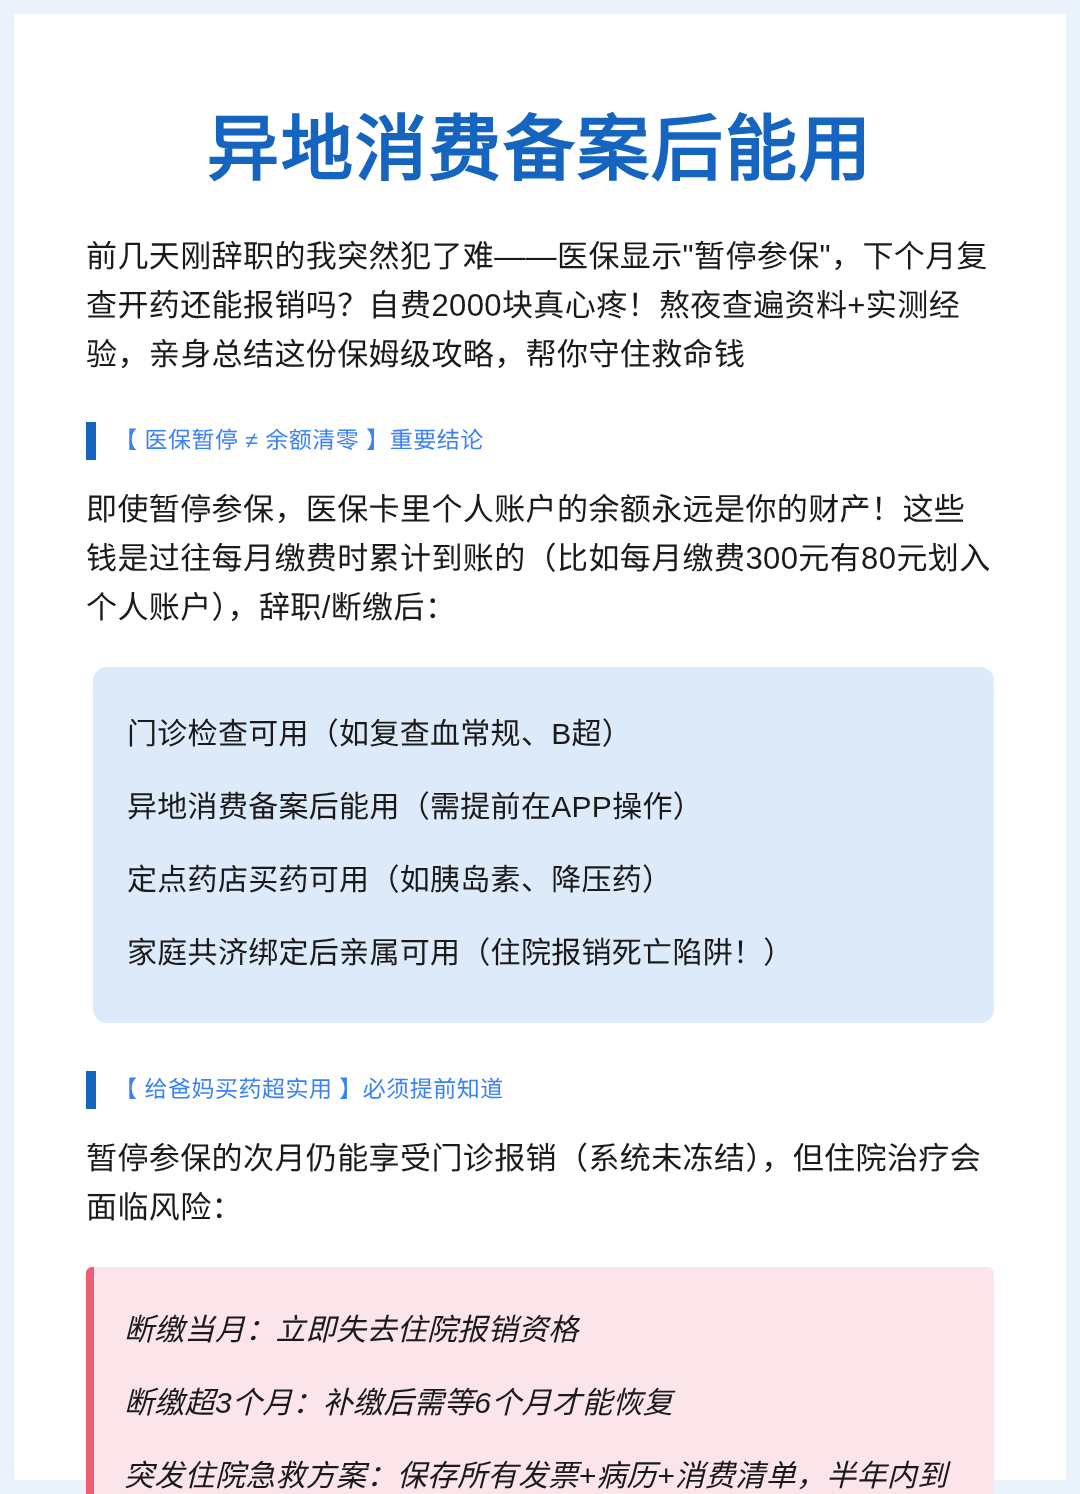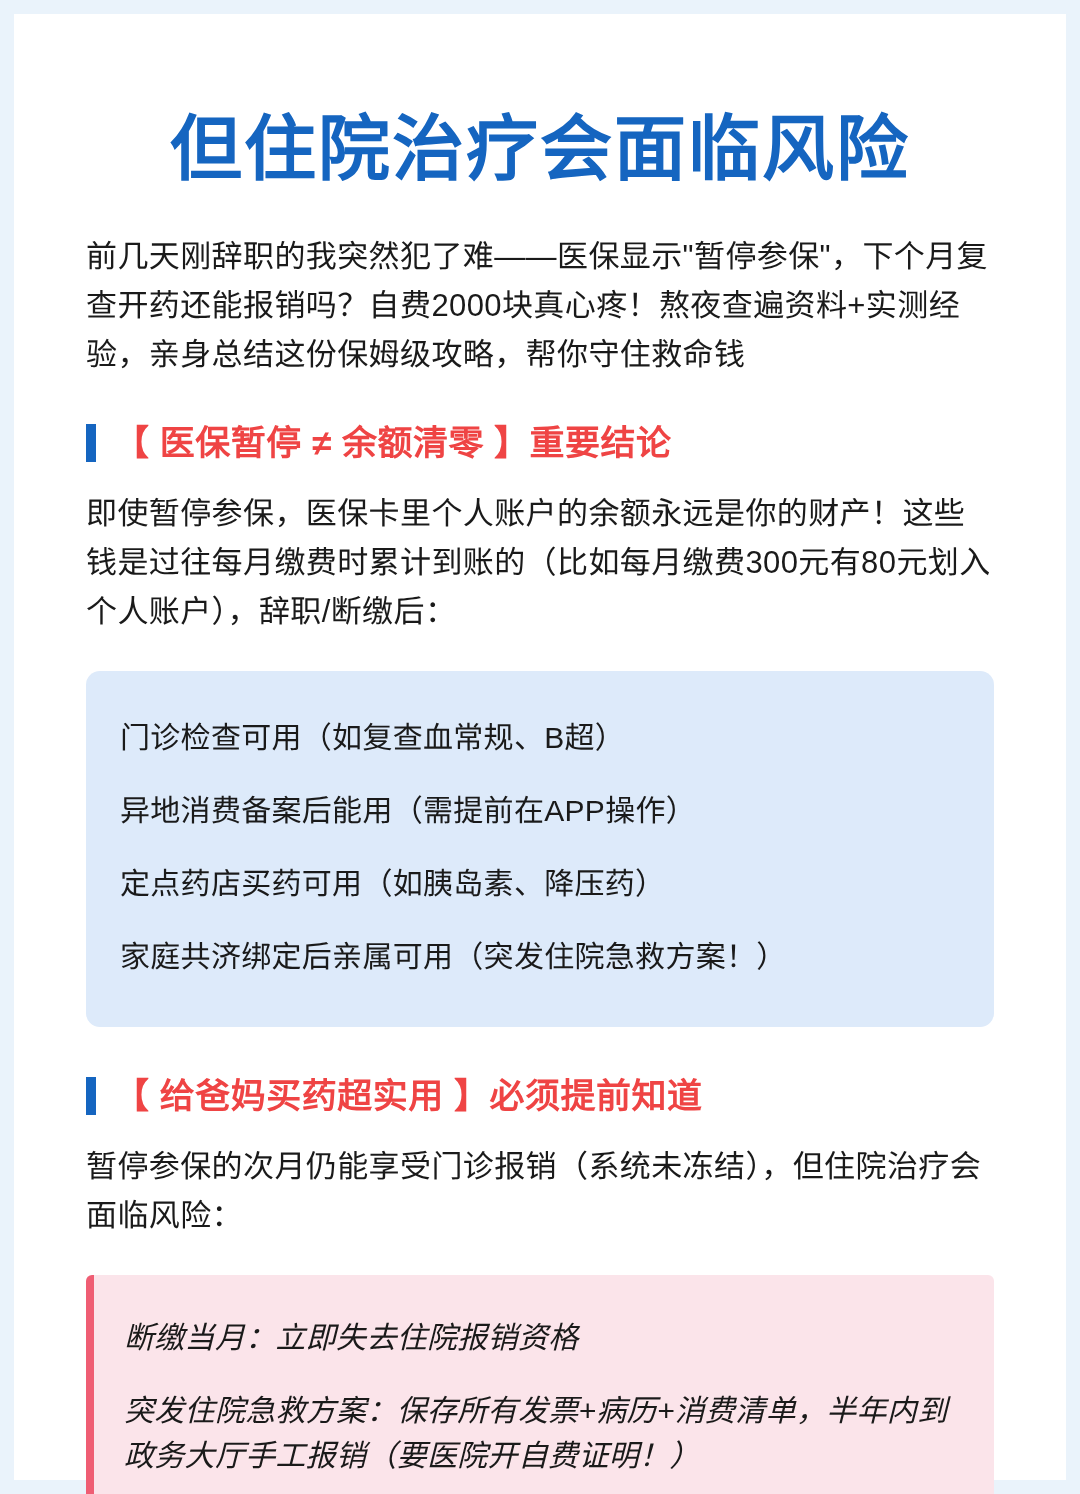--- a/index.html
+++ b/index.html
@@ -47,39 +47,39 @@
     margin: 0 0 26px 0;
   }
   .section-bar {
     width: 10px;
     height: 38px;
     background: #1565c0;
     margin-right: 18px;
     flex: none;
   }
   .section-title {
-    font-size: 35px;
-    font-weight: bold;
-    color: #ef4444;
+    font-size: 23px;
+    font-weight: normal;
+    color: #3b82f6;
     letter-spacing: 0.5px;
     line-height: 1.2;
     white-space: nowrap;
   }
   .para {
     font-size: 31px;
     color: #1a1a1a;
     line-height: 1.58;
     margin: 0 0 34px 0;
     letter-spacing: 0.4px;
   }
   .card-blue {
     background: #ddeafa;
     border-radius: 14px;
     padding: 30px 30px 34px 30px;
-    margin: 0 0 48px 0;
+    margin: 0 0 48px 7px;
   }
   .card-blue .item {
     font-size: 30px;
     color: #1a1a1a;
     line-height: 1.5;
     padding: 14px 0 14px 4px;
     letter-spacing: 0.3px;
   }
   .card-pink {
     background: #fbe4ea;
@@ -96,44 +96,45 @@
     letter-spacing: 0.3px;
     font-style: italic;
   }
 </style>
 </head>
 <body>
 
 <div class="page">
   <div class="inner">
 
-    <h1 class="main-title">但住院治疗会面临风险</h1>
+    <h1 class="main-title">异地消费备案后能用</h1>
 
     <p class="lead">前几天刚辞职的我突然犯了难——医保显示"暂停参保"，下个月复查开药还能报销吗？自费2000块真心疼！熬夜查遍资料+实测经验，亲身总结这份保姆级攻略，帮你守住救命钱</p>
 
     <div class="section-head">
       <span class="section-bar"></span>
       <span class="section-title">【 医保暂停 ≠ 余额清零 】重要结论</span>
     </div>
 
     <p class="para">即使暂停参保，医保卡里个人账户的余额永远是你的财产！这些钱是过往每月缴费时累计到账的（比如每月缴费300元有80元划入个人账户），辞职/断缴后：</p>
 
     <div class="card-blue">
       <div class="item">门诊检查可用（如复查血常规、B超）</div>
       <div class="item">异地消费备案后能用（需提前在APP操作）</div>
       <div class="item">定点药店买药可用（如胰岛素、降压药）</div>
-      <div class="item">家庭共济绑定后亲属可用（突发住院急救方案！）</div>
+      <div class="item">家庭共济绑定后亲属可用（住院报销死亡陷阱！）</div>
     </div>
 
     <div class="section-head">
       <span class="section-bar"></span>
       <span class="section-title">【 给爸妈买药超实用 】必须提前知道</span>
     </div>
 
     <p class="para">暂停参保的次月仍能享受门诊报销（系统未冻结），但住院治疗会面临风险：</p>
 
     <div class="card-pink">
       <div class="item">断缴当月：立即失去住院报销资格</div>
+      <div class="item">断缴超3个月：补缴后需等6个月才能恢复</div>
       <div class="item">突发住院急救方案：保存所有发票+病历+消费清单，半年内到政务大厅手工报销（要医院开自费证明！）</div>
     </div>
 
   </div>
 </div>
 
 </body></html>

